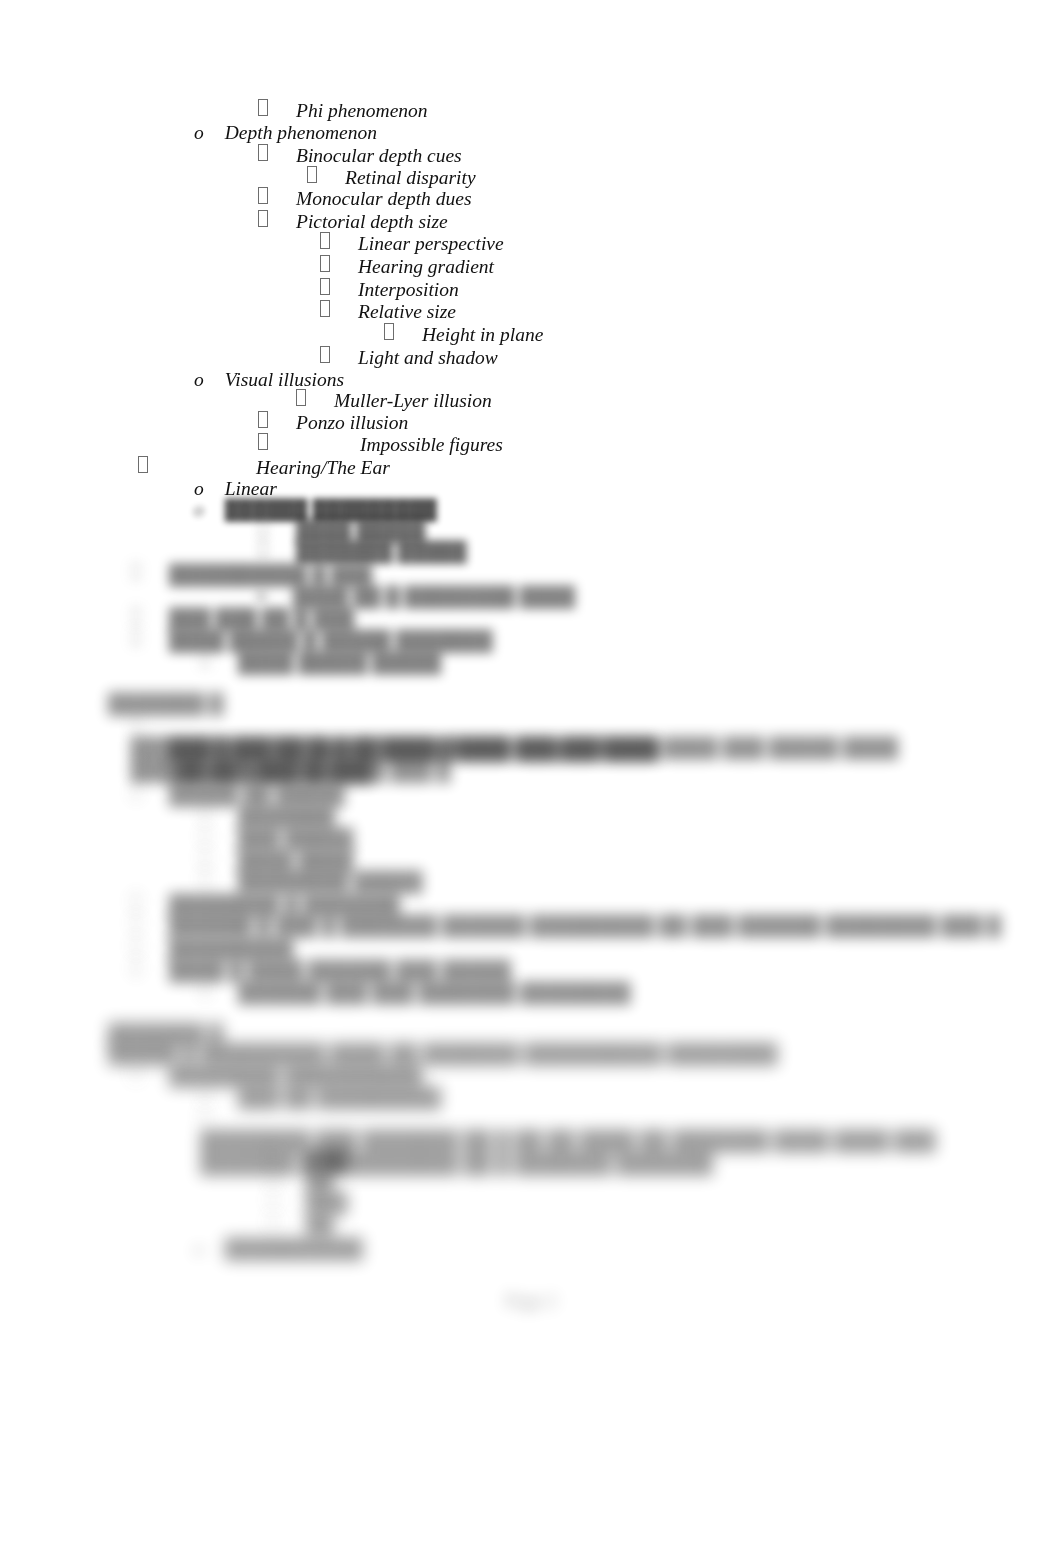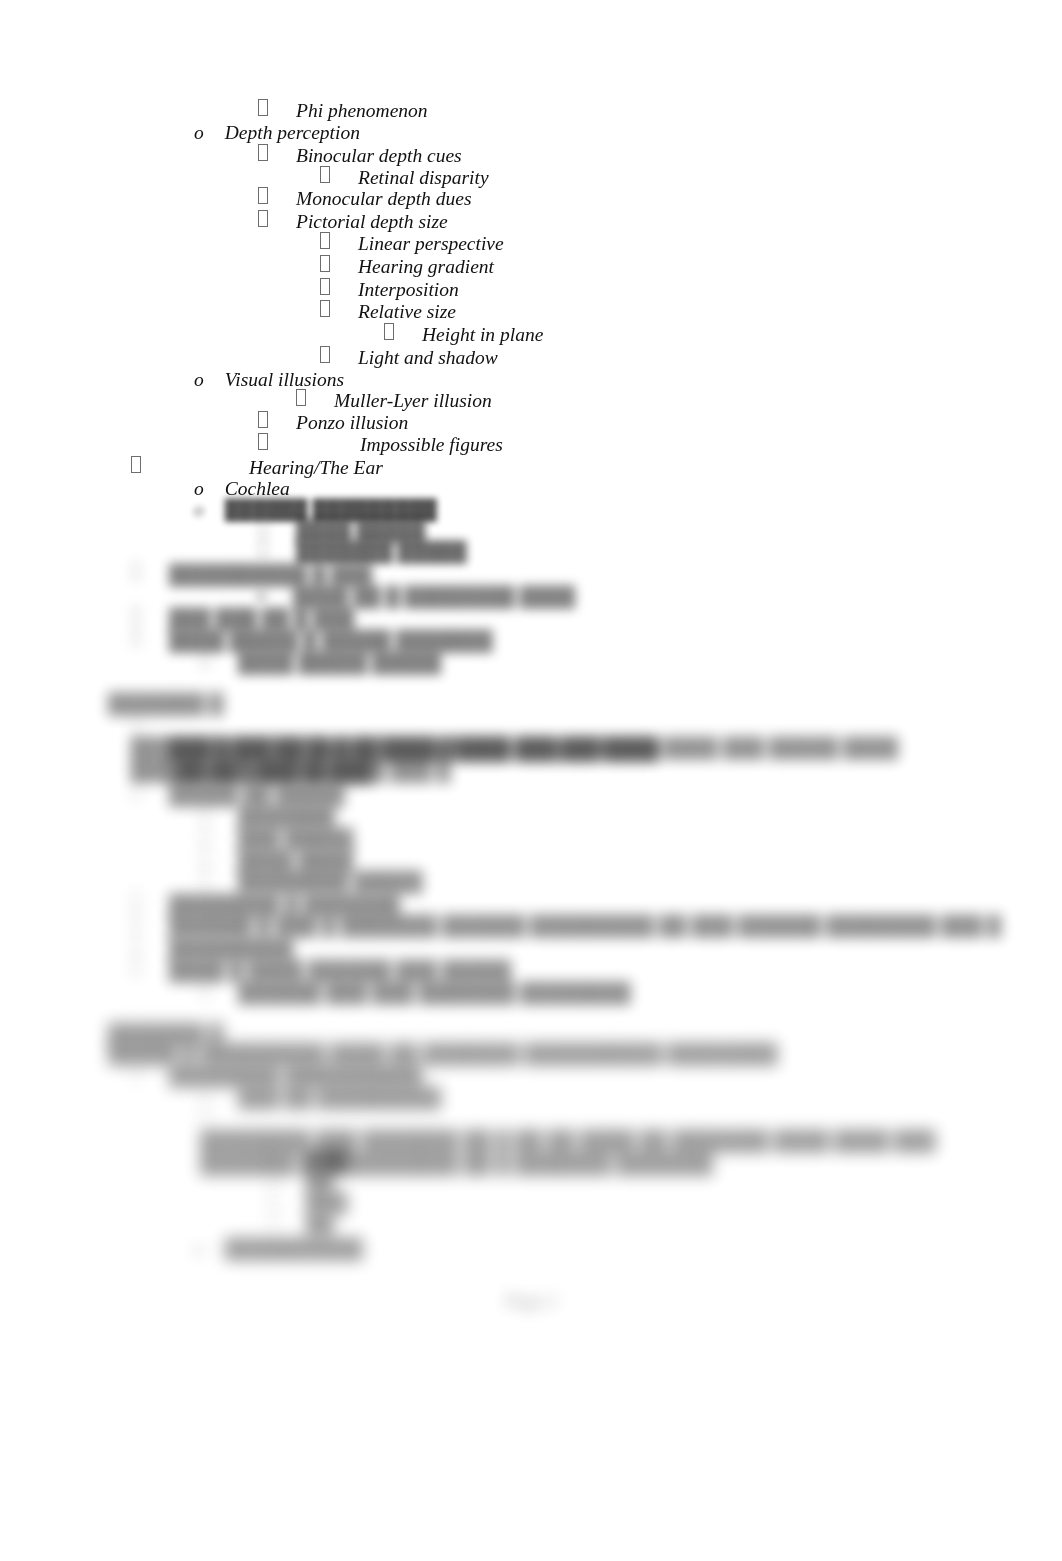--- a/index.html
+++ b/index.html
@@ -96,28 +96,28 @@
 <div id="page">
   <div id="outline-root">
       <div class="row" style="top: 99px; left: 258px;">
         <span class="bullet tofu"></span>
         <span style="display: inline-block; width: 28px;"></span>
         <span class="txt">Phi phenomenon</span>
       </div>
       <div class="row" style="top: 121px; left: 194px;">
         <span class="bullet oh">o</span>
         <span style="display: inline-block; width: 21px;"></span>
-        <span class="txt">Depth perception</span>
+        <span class="txt">Depth phenomenon</span>
       </div>
       <div class="row" style="top: 144px; left: 258px; justify-content: space-between;">
         <span class="bullet tofu"></span>
         <span style="display: inline-block; width: 28px;"></span>
         <span class="txt">Binocular depth cues</span>
       </div>
-      <div class="row" style="top: 166px; left: 320px; justify-content: center;">
+      <div class="row" style="top: 166px; left: 307px; justify-content: center;">
         <span class="bullet tofu"></span>
         <span style="display: inline-block; width: 28px;"></span>
         <span class="txt">Retinal disparity</span>
       </div>
       <div class="row" style="top: 187px; left: 258px;">
         <span class="bullet tofu"></span>
         <span style="display: inline-block; width: 28px;"></span>
         <span class="txt">Monocular depth dues</span>
       </div>
       <div class="row" style="top: 210px; left: 258px;">
@@ -168,29 +168,29 @@
       <div class="row" style="top: 411px; left: 258px;">
         <span class="bullet tofu"></span>
         <span style="display: inline-block; width: 28px;"></span>
         <span class="txt">Ponzo illusion</span>
       </div>
       <div class="row" style="top: 433px; left: 258px; gap: 32px;">
         <span class="bullet tofu"></span>
         <span style="display: inline-block; width: 28px;"></span>
         <span class="txt">Impossible figures</span>
       </div>
-      <div class="row" style="top: 456px; left: 131px; gap: 40px;">
+      <div class="row" style="top: 456px; left: 138px; gap: 40px;">
         <span class="bullet tofu"></span>
         <span style="display: inline-block; width: 28px;"></span>
         <span class="txt">Hearing/The Ear</span>
       </div>
       <div class="row" style="top: 477px; left: 194px;">
         <span class="bullet oh">o</span>
         <span style="display: inline-block; width: 21px;"></span>
-        <span class="txt">Cochlea</span>
+        <span class="txt">Linear</span>
       </div>
       <div class="row b2" style="top: 498px; left: 194px;">
         <span class="bullet oh sharp-bullet">o</span>
         <span style="display: inline-block; width: 21px;"></span>
         <span class="txt">██████ █████████</span>
       </div>
       <div class="row b3" style="top: 519px; left: 258px;">
         <span class="bullet tofu"></span>
         <span style="display: inline-block; width: 28px;"></span>
         <span class="txt">████ █████</span>

